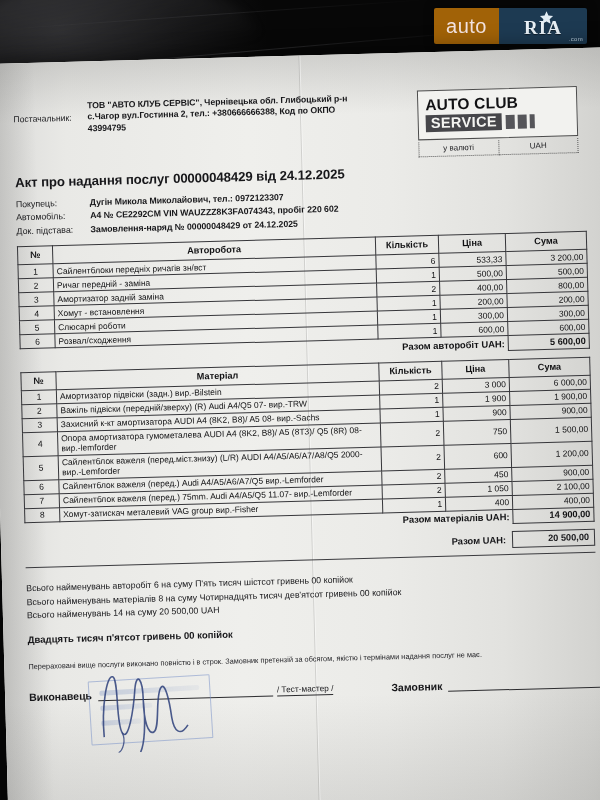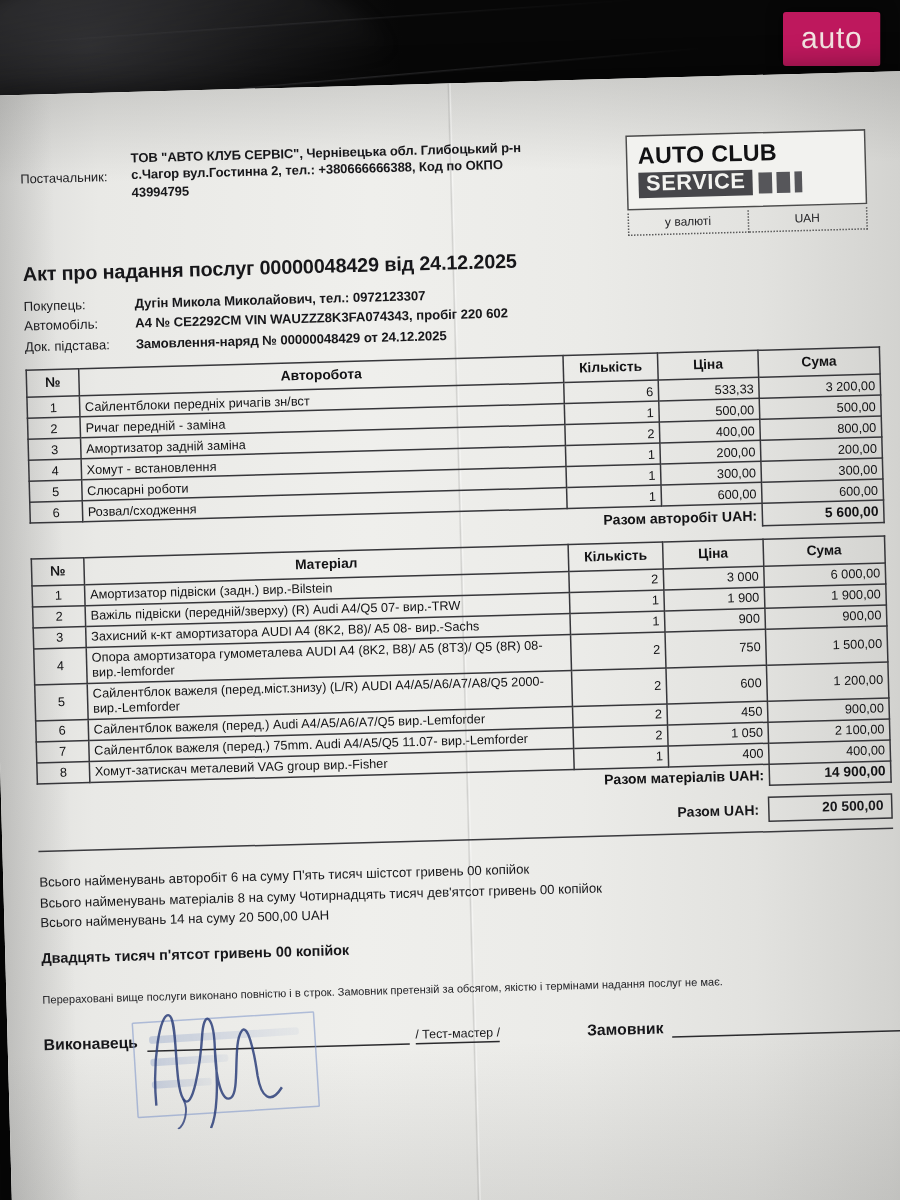--- a/index.html
+++ b/index.html
@@ -39,21 +39,21 @@
     background:radial-gradient(ellipse at right center,#000 0%,rgba(0,0,0,.85) 45%,rgba(0,0,0,0) 80%);
   }
 
   
   #ria-logo{
     position:absolute;right:13px;top:8px;display:flex;align-items:stretch;
     height:36px;border-radius:2px;overflow:hidden;
     box-shadow:0 0 10px rgba(0,0,0,.6);
   }
   #ria-logo .auto-box{
-    background:#be185d;color:#f3e3e1;
+    background:#a16207;color:#f3e3e1;
     display:flex;align-items:center;justify-content:center;
     padding:0 12px;font-size:20px;letter-spacing:.5px;
   }
   #ria-logo .ria-box{
     background:#1d3a52;color:#e8f0f6;position:relative;
     display:flex;align-items:center;justify-content:center;
     padding:0 10px 0 10px;min-width:68px;
   }
   #ria-logo .ria-text{
     font-family:"Liberation Serif", serif;font-weight:bold;font-size:19px;
@@ -224,20 +224,29 @@
 
 <div id="backdrop">
   <div class="seat-seam" id="seam1"></div>
   <div class="seat-seam" id="seam2"></div>
 </div>
 <div id="corner-dark"></div>
 <div id="bottom-right-dark"></div>
 
 <div id="ria-logo">
   <div class="auto-box">auto</div>
+  <div class="ria-box">
+    <span class="star">
+      <svg viewBox="0 0 24 24" width="16" height="16">
+          <path fill="#e3edf4" d="M12 2l2.9 6.3 6.9.8-5.1 4.7 1.4 6.8L12 17.2 5.9 20.6l1.4-6.8L2.2 9.1l6.9-.8z"></path>
+        </svg>
+    </span>
+    <span class="ria-text">RIA</span>
+    <span class="dotcom">.com</span>
+  </div>
 </div>
 
 <div id="paper">
   <div class="shade-top"></div>
   <div class="shade-left"></div>
   <div class="shade-bottom"></div>
   <div class="fold"></div>
 
   <div id="doc">
 

